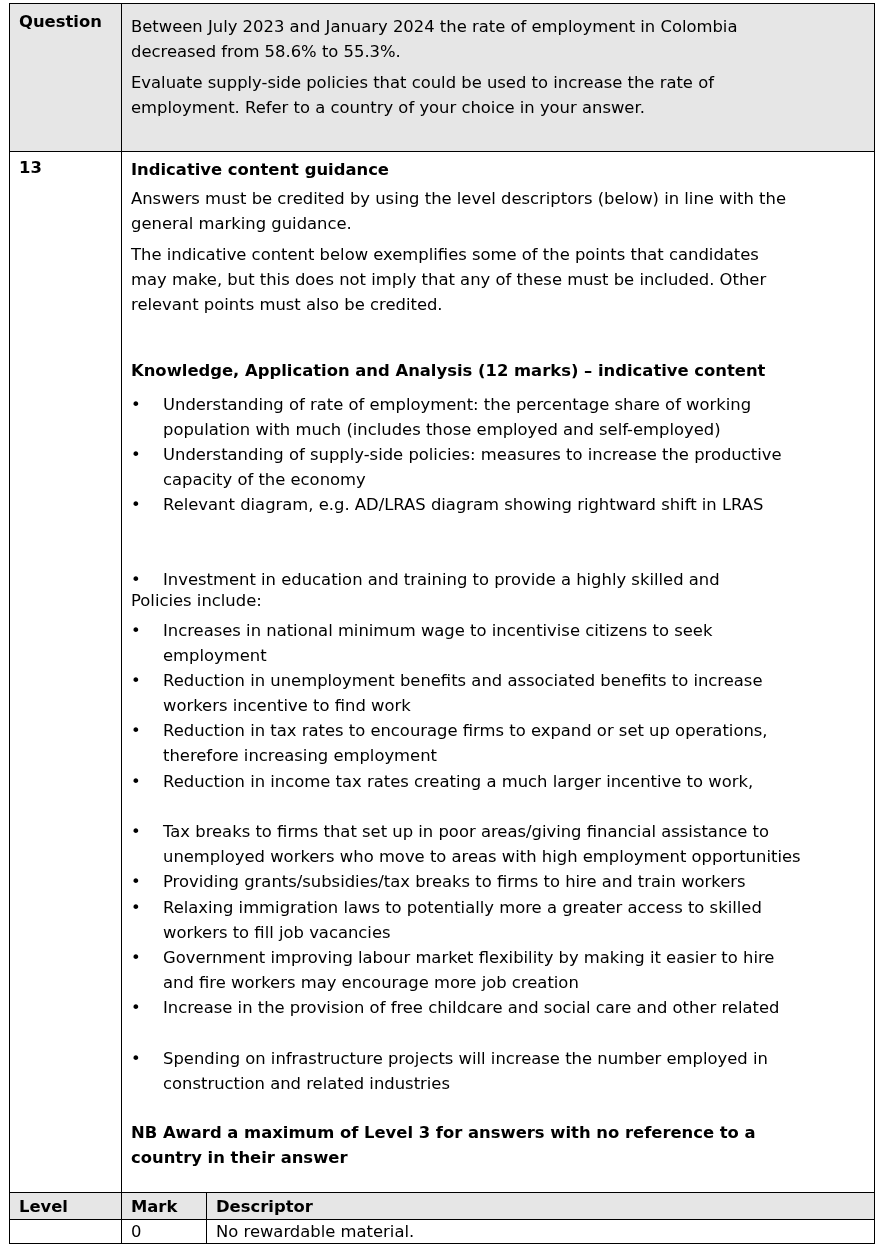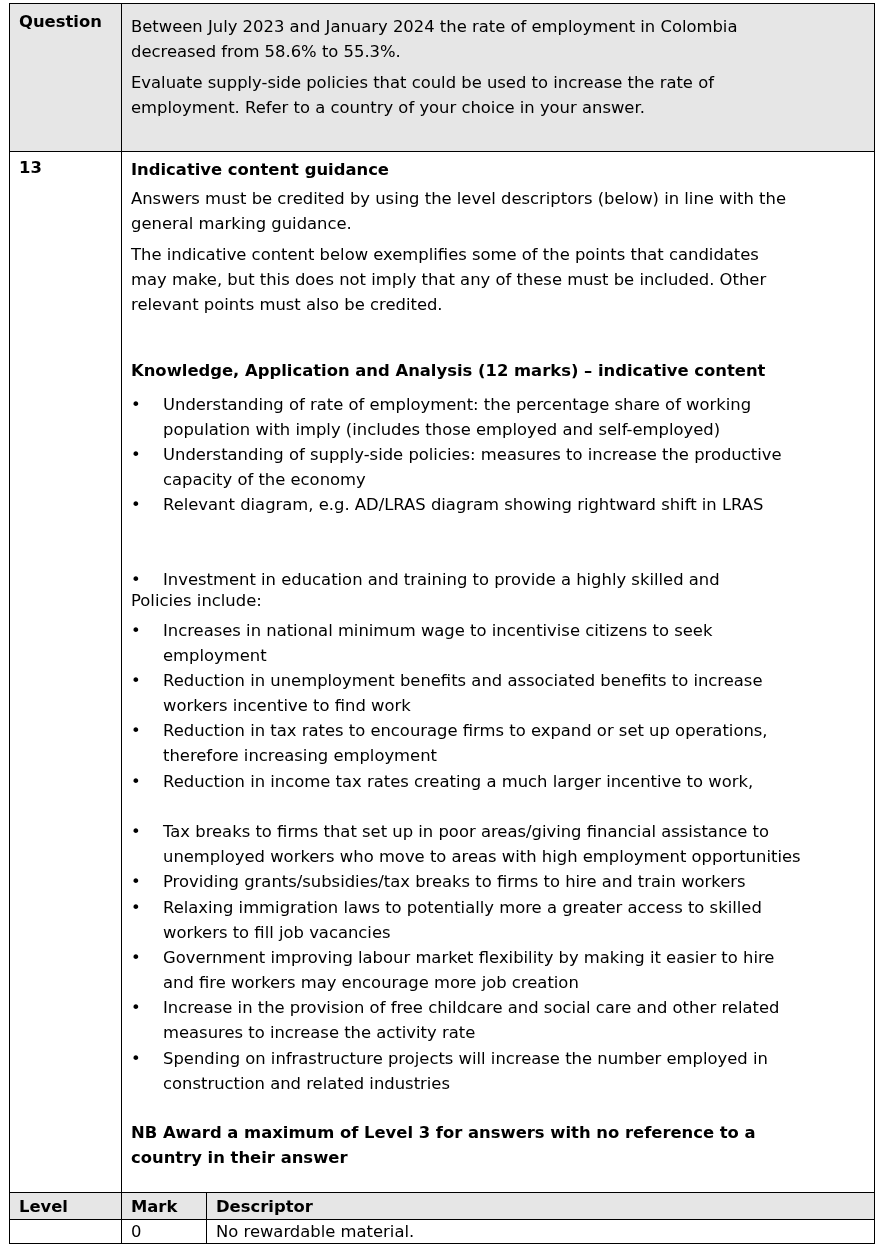--- a/index.html
+++ b/index.html
@@ -45,21 +45,21 @@
 <div class="txt" style="left:131px; top:242px;">The indicative content below exemplifies some of the points that candidates</div>
 <div class="txt" style="left:131px; top:267px;">may make, but this does not imply that any of these must be included. Other</div>
 <div class="txt" style="left:131px; top:292px;">relevant points must also be credited.</div>
 
 <div class="txt b" style="left:131px; top:358px;">Knowledge, Application and Analysis (12 marks) – indicative content</div>
 
 <div class="bullet-row" style="top:392px;">
   <span class="dot">•</span>
   <div class="btext">
       <div>Understanding of rate of employment: the percentage share of working</div>
-      <div>population with imply (includes those employed and self-employed)</div>
+      <div>population with much (includes those employed and self-employed)</div>
     </div>
 </div>
 <div class="bullet-row" style="top:442px;">
   <span class="dot">•</span>
   <div class="btext">
       <div>Understanding of supply-side policies: measures to increase the productive</div>
       <div>capacity of the economy</div>
     </div>
 </div>
 <div class="bullet-row" style="top:492px;">
@@ -128,21 +128,20 @@
   <span class="dot">•</span>
   <div class="btext">
       <div>Government improving labour market flexibility by making it easier to hire</div>
       <div>and fire workers may encourage more job creation</div>
     </div>
 </div>
 <div class="bullet-row" style="top:995px;">
   <span class="dot">•</span>
   <div class="btext">
       <div>Increase in the provision of free childcare and social care and other related</div>
-      <div>measures to increase the activity rate</div>
     </div>
 </div>
 <div class="bullet-row" style="top:1046px;">
   <span class="dot">•</span>
   <div class="btext">
       <div>Spending on infrastructure projects will increase the number employed in</div>
       <div>construction and related industries</div>
     </div>
 </div>
 

